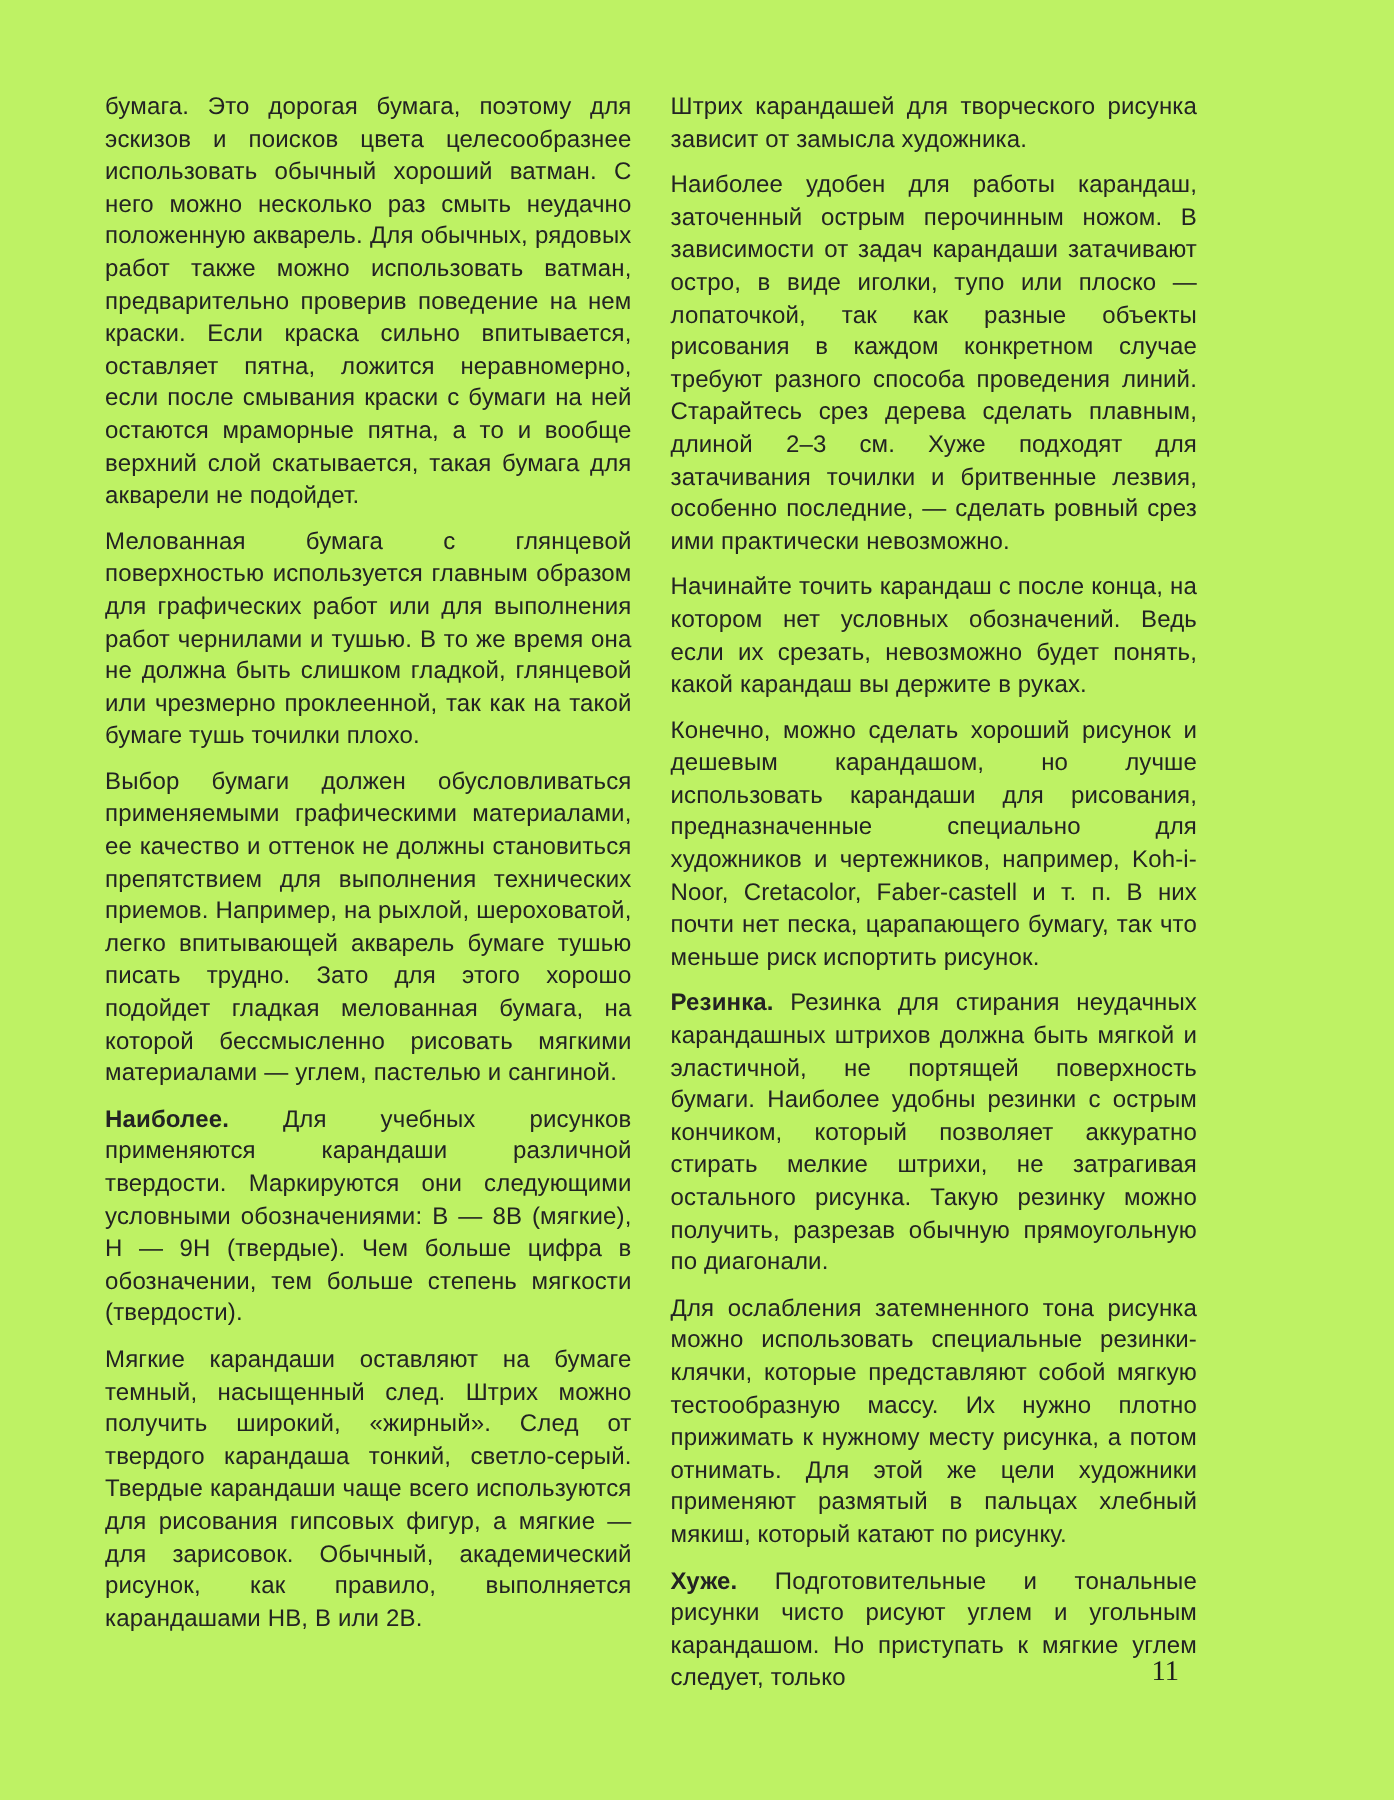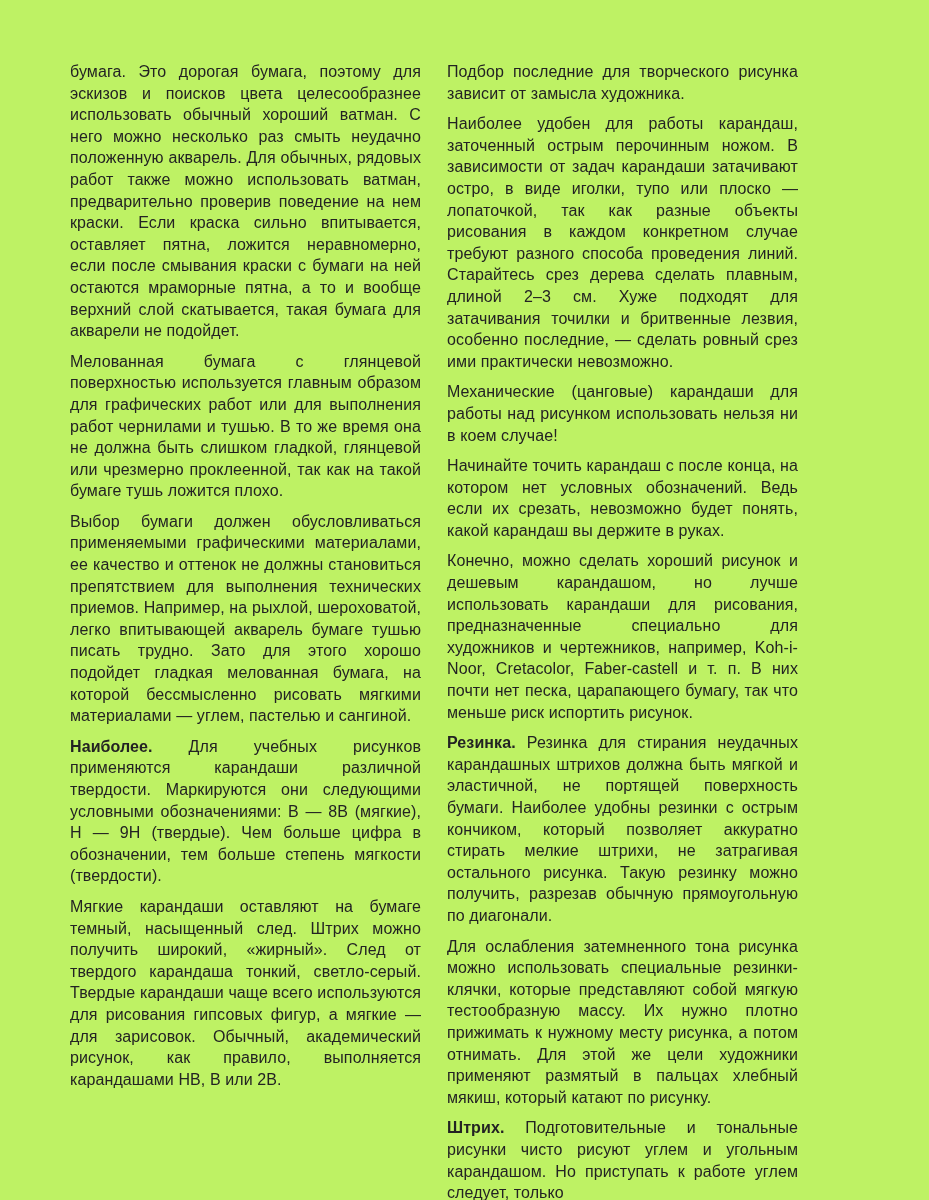--- a/index.html
+++ b/index.html
@@ -49,32 +49,32 @@
   }
 </style>
 </head>
 <body>
 
 <div class="page">
   <div class="columns">
 
     <div class="col">
       <p class="para"><b class="lead"></b><span>бумага. Это дорогая бумага, поэтому для эскизов и поисков цвета целесообразнее использовать обычный хороший ватман. С него можно несколько раз смыть неудачно положенную акварель. Для обычных, рядовых работ также можно использовать ватман, предварительно проверив поведение на нем краски. Если краска сильно впитывается, оставляет пятна, ложится неравномерно, если после смывания краски с бумаги на ней остаются мраморные пятна, а то и вообще верхний слой скатывается, такая бумага для акварели не подойдет.</span></p>
-      <p class="para"><b class="lead"></b><span>Мелованная бумага с глянцевой поверхностью используется главным образом для графических работ или для выполнения работ чернилами и тушью. В то же время она не должна быть слишком гладкой, глянцевой или чрезмерно проклеенной, так как на такой бумаге тушь ложится плохо.</span></p>
+      <p class="para"><b class="lead"></b><span>Мелованная бумага с глянцевой поверхностью используется главным образом для графических работ или для выполнения работ чернилами и тушью. В то же время она не должна быть слишком гладкой, глянцевой или чрезмерно проклеенной, так как на такой бумаге тушь точилки плохо.</span></p>
       <p class="para"><b class="lead"></b><span>Выбор бумаги должен обусловливаться применяемыми графическими материалами, ее качество и оттенок не должны становиться препятствием для выполнения технических приемов. Например, на рыхлой, шероховатой, легко впитывающей акварель бумаге тушью писать трудно. Зато для этого хорошо подойдет гладкая мелованная бумага, на которой бессмысленно рисовать мягкими материалами — углем, пастелью и сангиной.</span></p>
       <p class="para"><b class="lead">Наиболее.</b><span> Для учебных рисунков применяются карандаши различной твердости. Маркируются они следующими условными обозначениями: В — 8В (мягкие), Н — 9Н (твердые). Чем больше цифра в обозначении, тем больше степень мягкости (твердости).</span></p>
       <p class="para"><b class="lead"></b><span>Мягкие карандаши оставляют на бумаге темный, насыщенный след. Штрих можно получить широкий, «жирный». След от твердого карандаша тонкий, светло-серый. Твердые карандаши чаще всего используются для рисования гипсовых фигур, а мягкие — для зарисовок. Обычный, академический рисунок, как правило, выполняется карандашами НВ, В или 2В.</span></p>
     </div>
 
     <div class="col">
-      <p class="para"><b class="lead"></b><span>Подбор последние для творческого рисунка зависит от замысла художника.</span></p>
+      <p class="para"><b class="lead"></b><span>Штрих карандашей для творческого рисунка зависит от замысла художника.</span></p>
       <p class="para"><b class="lead"></b><span>Наиболее удобен для работы карандаш, заточенный острым перочинным ножом. В зависимости от задач карандаши затачивают остро, в виде иголки, тупо или плоско — лопаточкой, так как разные объекты рисования в каждом конкретном случае требуют разного способа проведения линий. Старайтесь срез дерева сделать плавным, длиной 2–3 см. Хуже подходят для затачивания точилки и бритвенные лезвия, особенно последние, — сделать ровный срез ими практически невозможно.</span></p>
-      <p class="para"><b class="lead"></b><span>Механические (цанговые) карандаши для работы над рисунком использовать нельзя ни в коем случае!</span></p>
       <p class="para"><b class="lead"></b><span>Начинайте точить карандаш с после конца, на котором нет условных обозначений. Ведь если их срезать, невозможно будет понять, какой карандаш вы держите в руках.</span></p>
       <p class="para"><b class="lead"></b><span>Конечно, можно сделать хороший рисунок и дешевым карандашом, но лучше использовать карандаши для рисования, предназначенные специально для художников и чертежников, например, Koh-i-Noor, Cretacolor, Faber-castell и т. п. В них почти нет песка, царапающего бумагу, так что меньше риск испортить рисунок.</span></p>
       <p class="para"><b class="lead">Резинка.</b><span> Резинка для стирания неудачных карандашных штрихов должна быть мягкой и эластичной, не портящей поверхность бумаги. Наиболее удобны резинки с острым кончиком, который позволяет аккуратно стирать мелкие штрихи, не затрагивая остального рисунка. Такую резинку можно получить, разрезав обычную прямоугольную по диагонали.</span></p>
       <p class="para"><b class="lead"></b><span>Для ослабления затемненного тона рисунка можно использовать специальные резинки-клячки, которые представляют собой мягкую тестообразную массу. Их нужно плотно прижимать к нужному месту рисунка, а потом отнимать. Для этой же цели художники применяют размятый в пальцах хлебный мякиш, который катают по рисунку.</span></p>
-      <p class="para"><b class="lead">Штрих.</b><span> Подготовительные и тональные рисунки чисто рисуют углем и угольным карандашом. Но приступать к работе углем следует, только</span></p>
+      <p class="para"><b class="lead">Хуже.</b><span> Подготовительные и тональные рисунки чисто рисуют углем и угольным карандашом. Но приступать к мягкие углем следует, только</span></p>
     </div>
 
   </div>
 
+  <div class="page-number">11</div>
 </div>
 
 </body></html>

